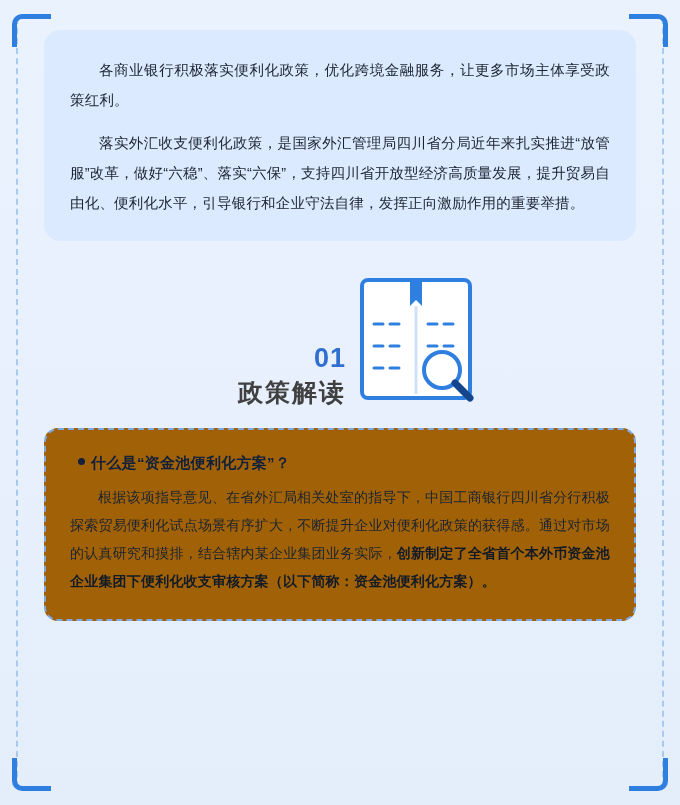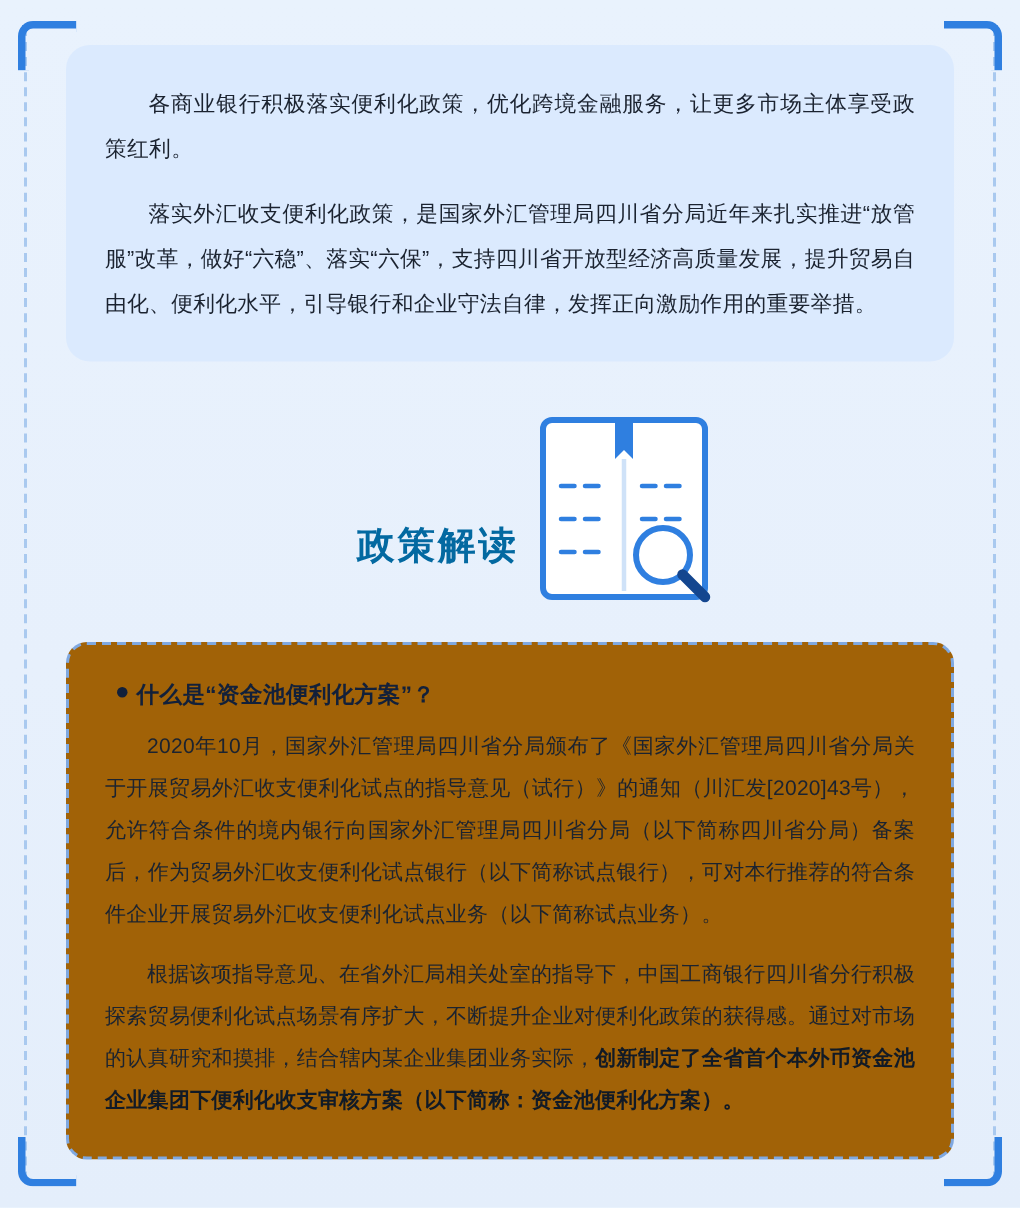--- a/index.html
+++ b/index.html
@@ -121,24 +121,25 @@
     font-size: 27px;
     font-weight: bold;
     color: #2f6fd0;
     letter-spacing: 1px;
     line-height: 1.1;
     font-family: "Liberation Sans", sans-serif;
   }
   .section-title {
     font-size: 25px;
     font-weight: bold;
-    color: #0369a1;
+    color: #404040;
     letter-spacing: 2px;
     line-height: 1.5;
     margin-top: 2px;
+    font-family: Liberation Mono, monospace;
   }
 
   .icon-box {
     position: absolute;
     left: 306px;
     top: 10px;
     width: 134px;
     height: 142px;
   }
 
@@ -198,20 +199,21 @@
 <div class="corner-bl"></div>
 <div class="corner-br"></div>
 
 <div class="intro-card">
   <p>各商业银行积极落实便利化政策，优化跨境金融服务，让更多市场主体享受政策红利。</p>
   <p>落实外汇收支便利化政策，是国家外汇管理局四川省分局近年来扎实推进“放管服”改革，做好“六稳”、落实“六保”，支持四川省开放型经济高质量发展，提升贸易自由化、便利化水平，引导银行和企业守法自律，发挥正向激励作用的重要举措。</p>
 </div>
 
 <div class="section-head">
   <div class="section-label">
+    <div class="section-number">01</div>
     <div class="section-title">政策解读</div>
   </div>
   <div class="icon-box">
     <svg width="134" height="142" viewBox="0 0 134 142" xmlns="http://www.w3.org/2000/svg">
       <rect x="12" y="8" width="108" height="118" rx="6" fill="#ffffff" stroke="#2f7fe0" stroke-width="4"></rect>
       <line x1="66" y1="12" x2="66" y2="122" stroke="#cfe2f8" stroke-width="3"></line>
       <rect x="60" y="8" width="12" height="26" fill="#2f7fe0"></rect>
       <path d="M60 34 L66 28 L72 34 Z" fill="#ffffff"></path>
       <g stroke="#2f7fe0" stroke-width="3" stroke-linecap="round" stroke-dasharray="9 7">
         <line x1="24" y1="52" x2="56" y2="52"></line>
@@ -223,15 +225,14 @@
       <circle cx="92" cy="98" r="18" fill="none" stroke="#2f7fe0" stroke-width="4"></circle>
       <line x1="105" y1="111" x2="120" y2="126" stroke="#14468f" stroke-width="7" stroke-linecap="round"></line>
     </svg>
   </div>
 </div>
 
 <div class="content-panel">
   <div class="bullet-heading">
     <span class="bullet-dot"></span><span>什么是“资金池便利化方案”？</span>
   </div>
-  <p>2020年10月，国家外汇管理局四川省分局颁布了《国家外汇管理局四川省分局关于开展贸易外汇收支便利化试点的指导意见（试行）》的通知（川汇发[2020]43号），允许符合条件的境内银行向国家外汇管理局四川省分局（以下简称四川省分局）备案后，作为贸易外汇收支便利化试点银行（以下简称试点银行），可对本行推荐的符合条件企业开展贸易外汇收支便利化试点业务（以下简称试点业务）。</p>
   <p><span>根据该项指导意见、在省外汇局相关处室的指导下，中国工商银行四川省分行积极探索贸易便利化试点场景有序扩大，不断提升企业对便利化政策的获得感。通过对市场的认真研究和摸排，结合辖内某企业集团业务实际，</span><span class="emph">创新制定了全省首个本外币资金池企业集团下便利化收支审核方案（以下简称：资金池便利化方案）。</span></p>
 </div>
 
 </body></html>

